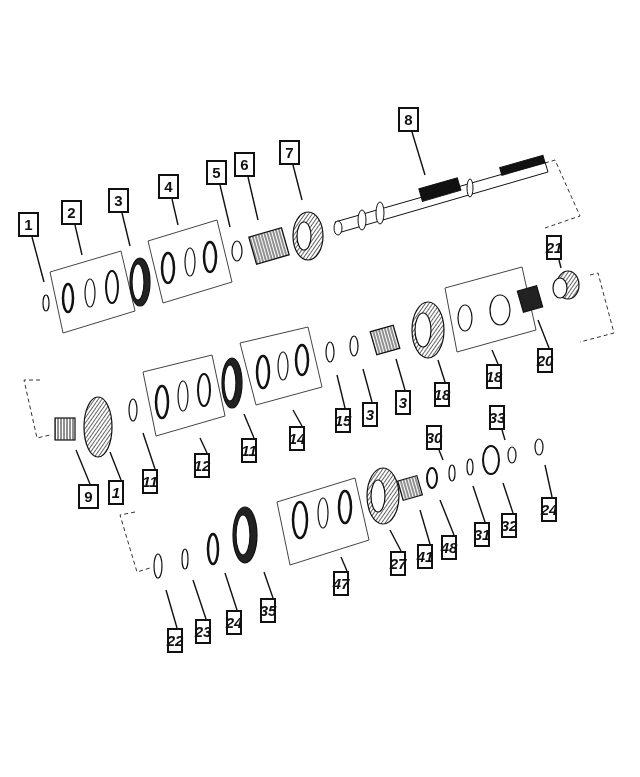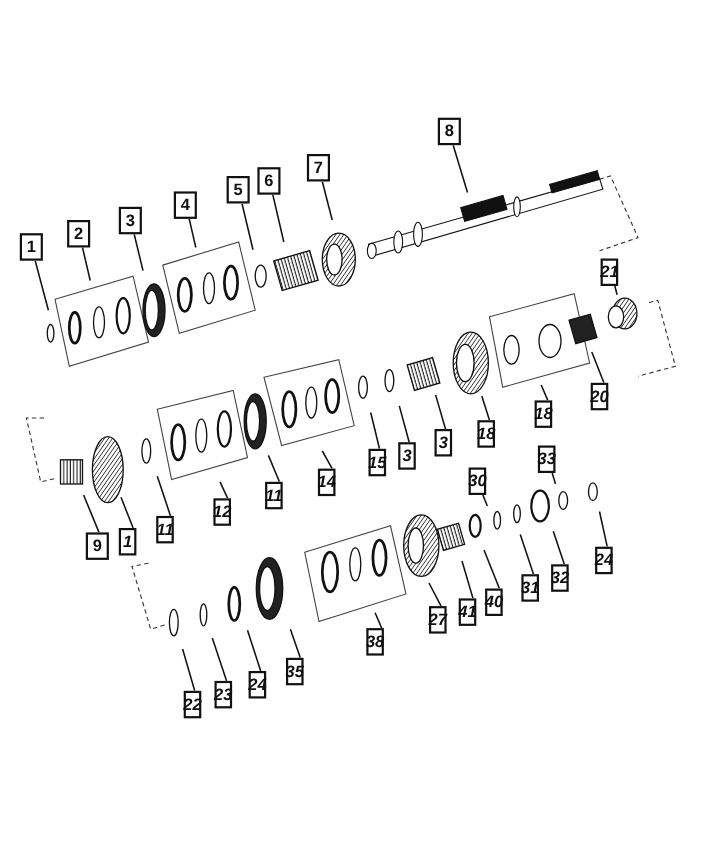--- a/index.html
+++ b/index.html
@@ -167,22 +167,22 @@
   <div class="callout two" style="left:362px;top:402px">3</div>
   <div class="callout two" style="left:395px;top:390px">3</div>
   <div class="callout two" style="left:434px;top:382px">18</div>
   <div class="callout two" style="left:486px;top:364px">18</div>
   <div class="callout two" style="left:537px;top:348px">20</div>
   <div class="callout two" style="left:546px;top:235px">21</div>
   <div class="callout two" style="left:167px;top:628px">22</div>
   <div class="callout two" style="left:195px;top:619px">23</div>
   <div class="callout two" style="left:226px;top:610px">24</div>
   <div class="callout two" style="left:260px;top:598px">35</div>
-  <div class="callout two" style="left:333px;top:571px">38</div>
+  <div class="callout two" style="left:333px;top:571px">47</div>
   <div class="callout two" style="left:390px;top:551px">27</div>
   <div class="callout two" style="left:417px;top:544px">41</div>
-  <div class="callout two" style="left:441px;top:535px">40</div>
+  <div class="callout two" style="left:441px;top:535px">48</div>
   <div class="callout two" style="left:426px;top:425px">30</div>
   <div class="callout two" style="left:474px;top:522px">31</div>
   <div class="callout two" style="left:501px;top:513px">32</div>
   <div class="callout two" style="left:489px;top:405px">33</div>
   <div class="callout two" style="left:541px;top:497px">24</div>
 </div>
 
 </body></html>

